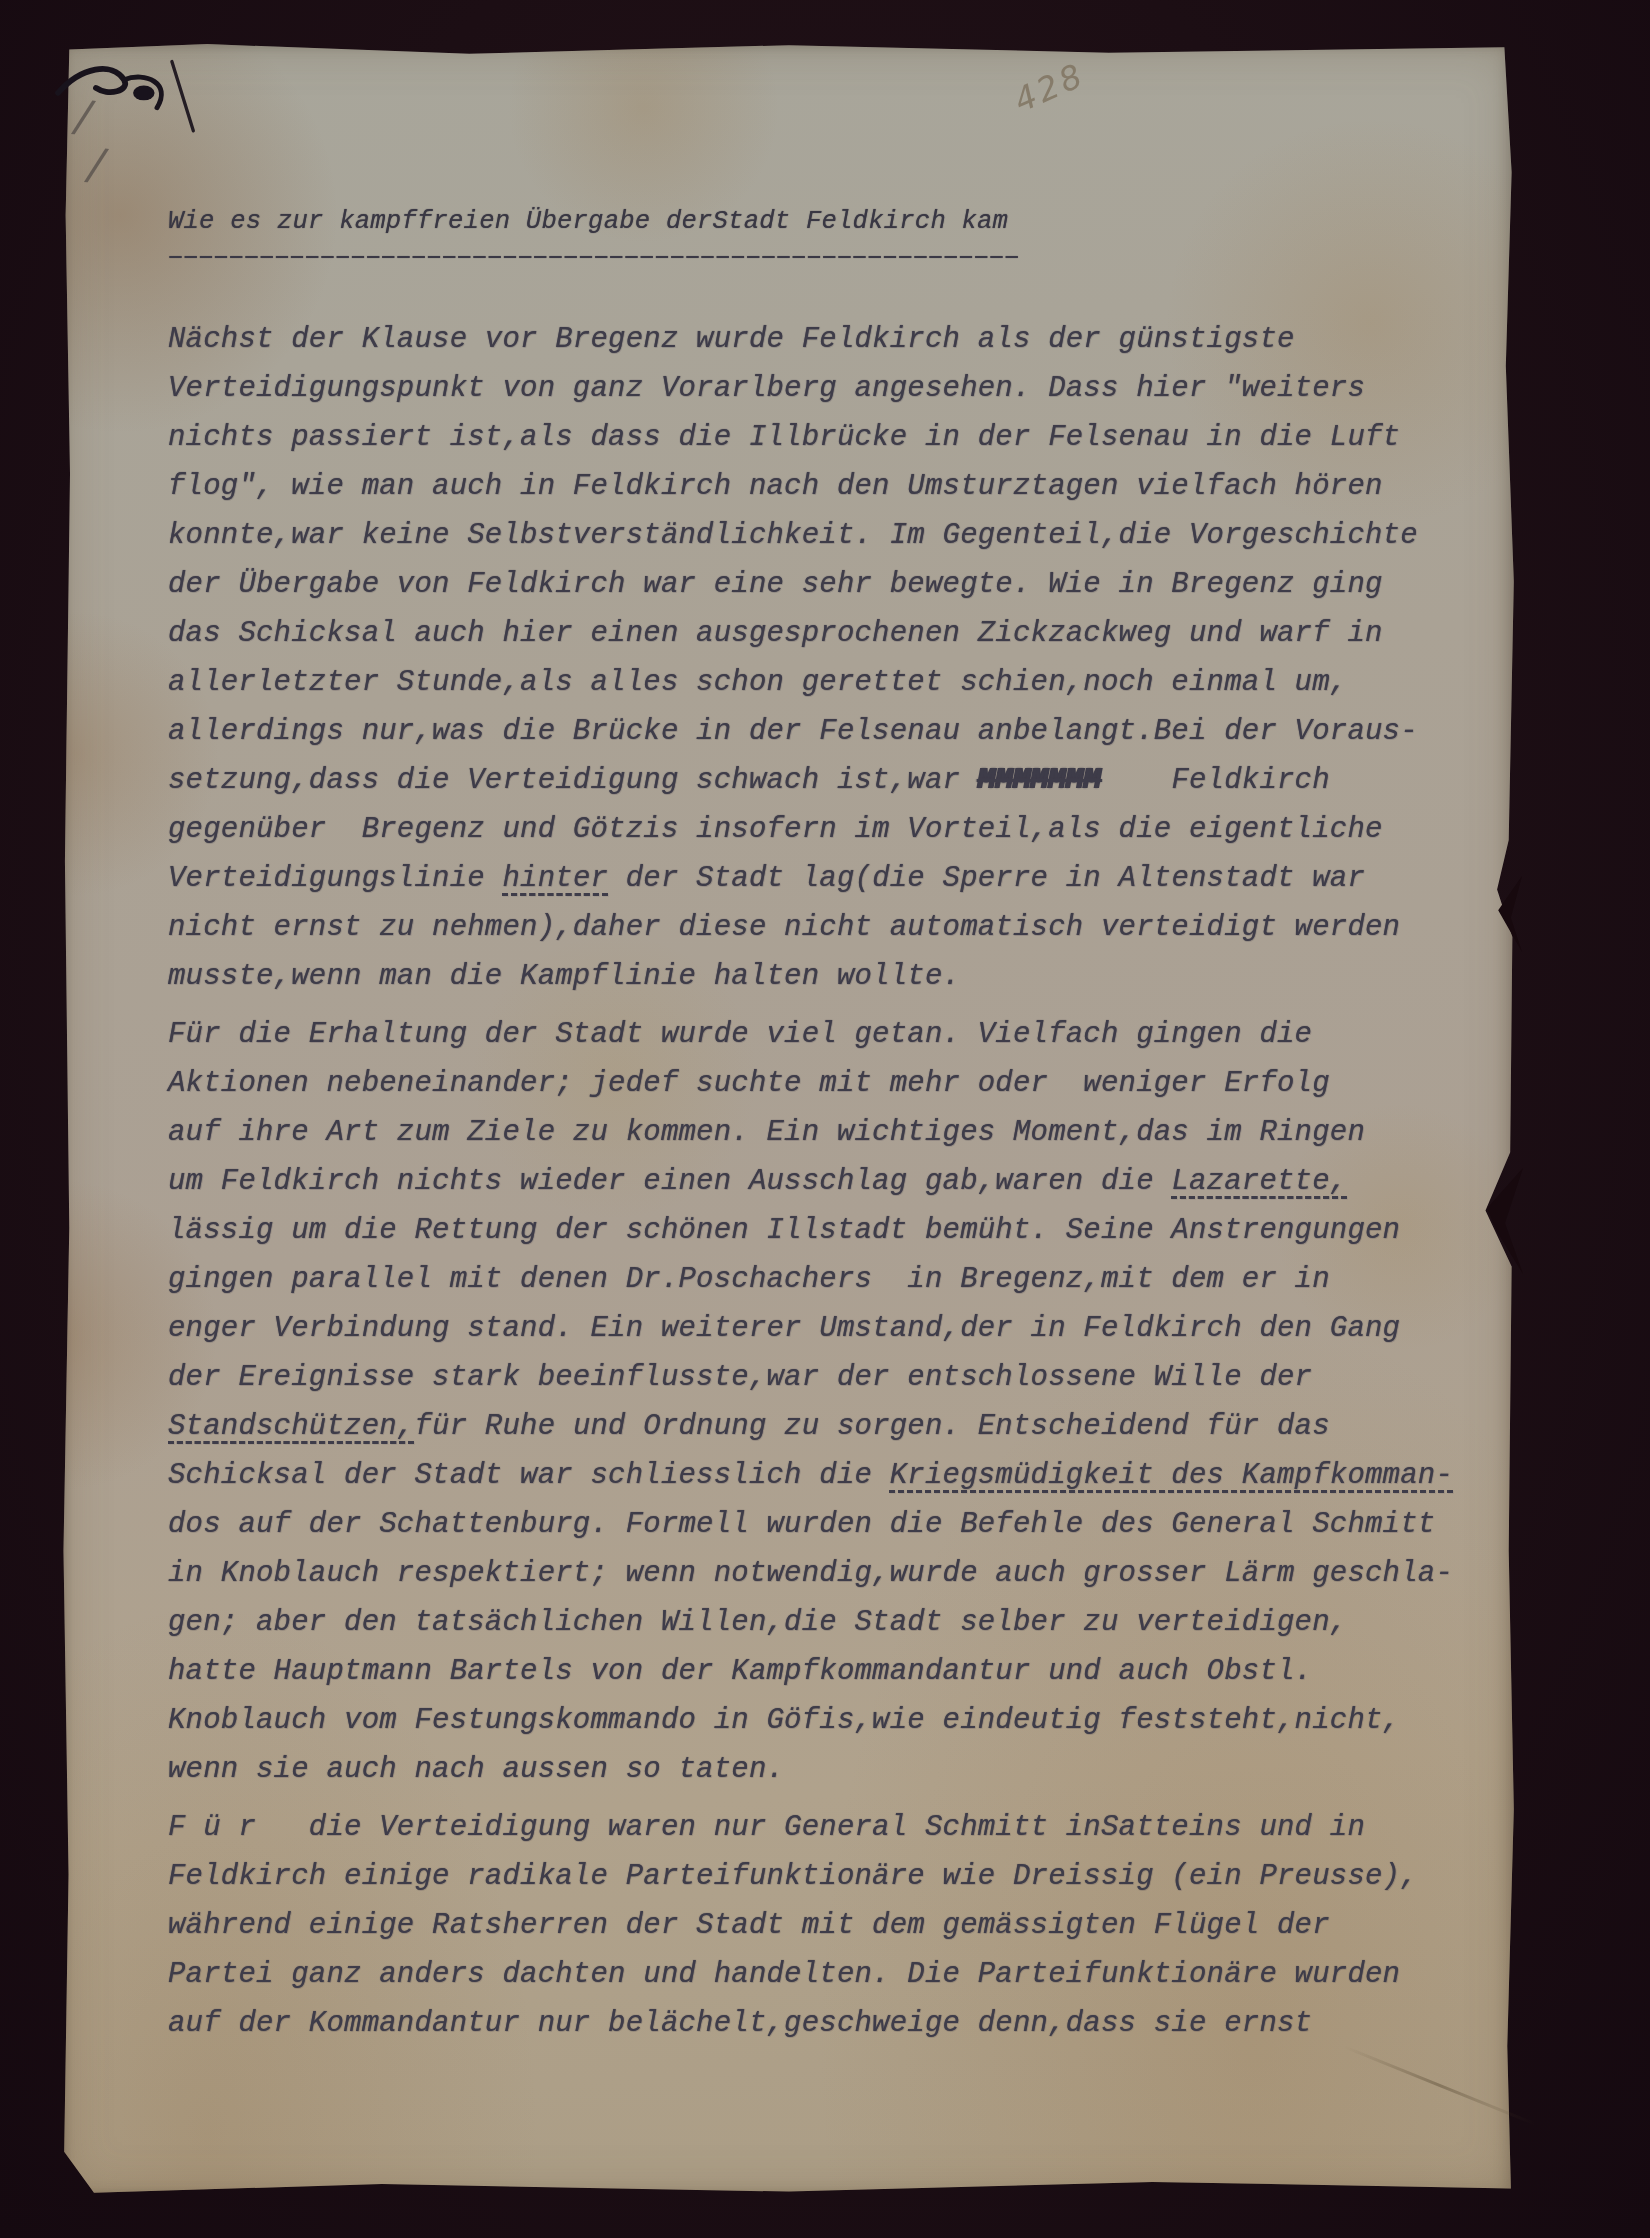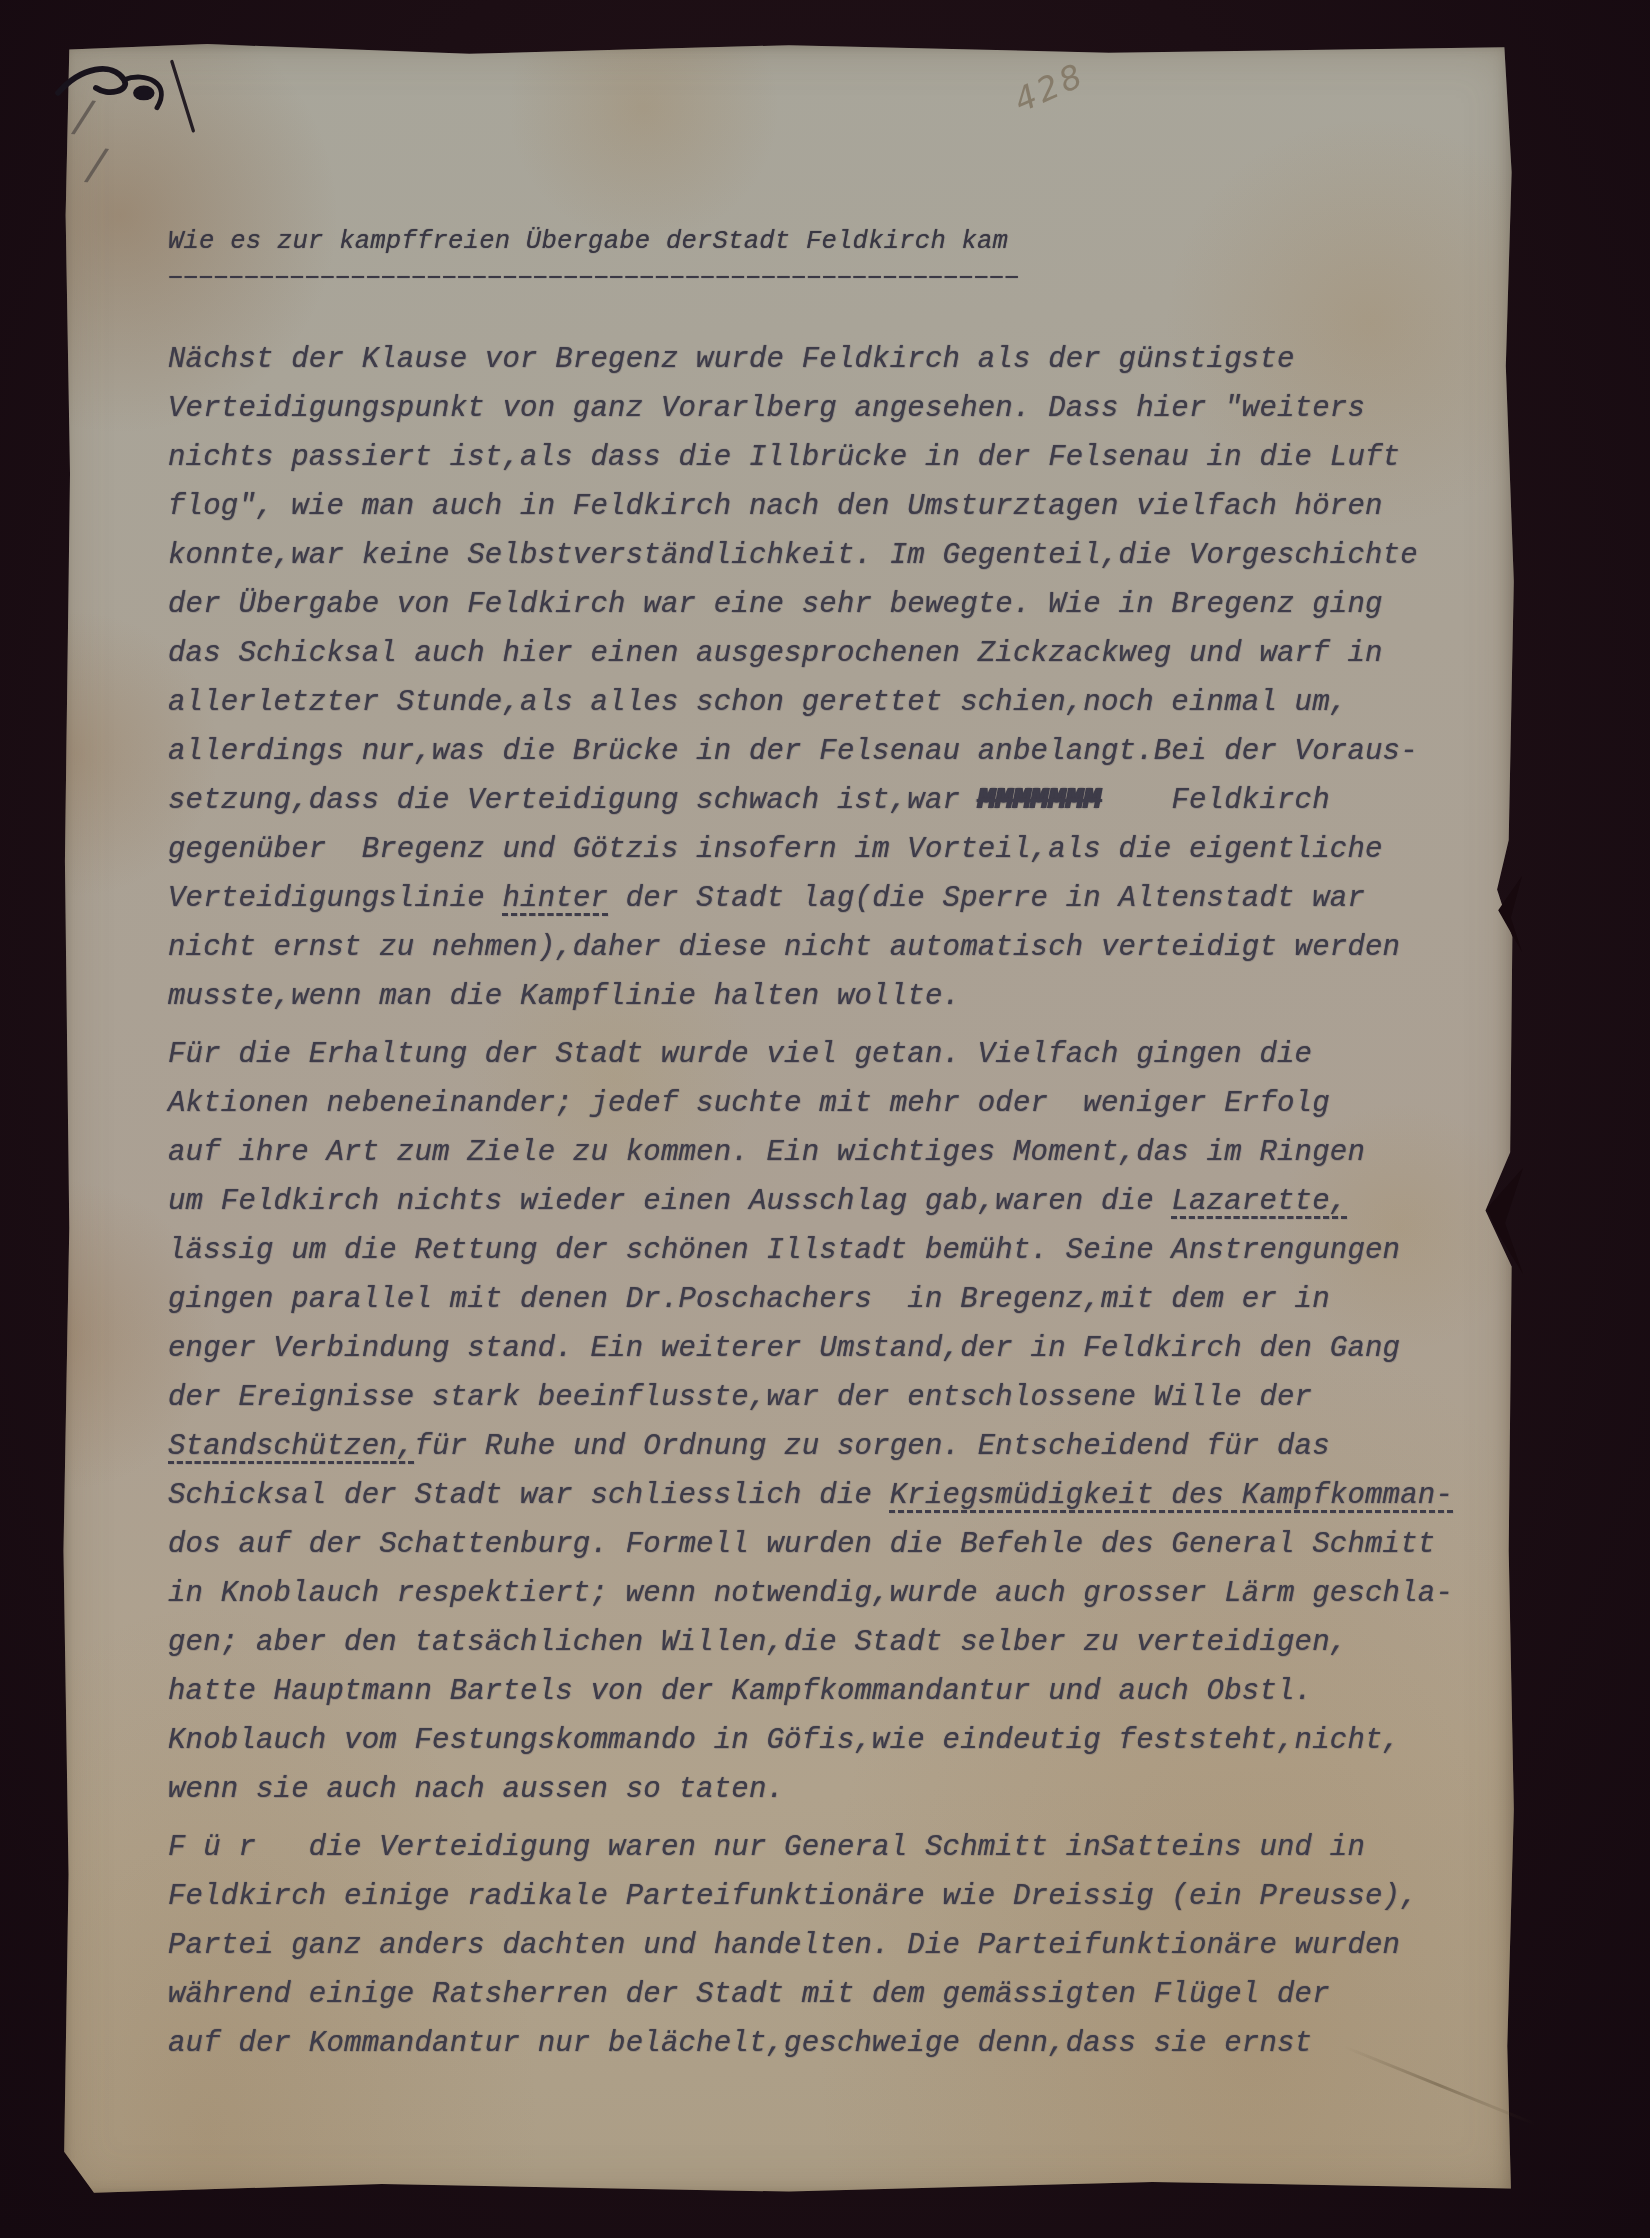--- a/index.html
+++ b/index.html
@@ -13,21 +13,21 @@
            radial-gradient(circle at 0% 60%, rgba(139,100,60,.28) 0%, rgba(139,100,60,0) 8%),
            radial-gradient(circle at 90% 13%, rgba(153,112,58,.20) 0%, rgba(153,112,58,0) 9%),
            radial-gradient(circle at 40% 3%, rgba(150,110,60,.22) 0%, rgba(150,110,60,0) 6%),
            radial-gradient(circle at 38% 48%, rgba(170,140,70,.14) 0%, rgba(170,140,70,0) 10%),
            radial-gradient(circle at 92% 55%, rgba(160,125,60,.16) 0%, rgba(160,125,60,0) 7%),
            radial-gradient(ellipse at 82% 93%, rgba(150,112,66,.22) 0%, rgba(150,112,66,0) 26%),
            radial-gradient(ellipse at 10% 97%, rgba(140,104,60,.20) 0%, rgba(140,104,60,0) 18%),
            linear-gradient(176deg, #a8a69b 0%, #aaa295 30%, #aba093 55%, #b0a28c 80%, #ab9d85 100%);
          box-shadow: inset 0 0 50px rgba(92,74,48,.30), inset -6.6px 0 15px rgba(40,28,20,.25), inset 3.3px 0 10px rgba(40,28,20,.18);
          clip-path: polygon(0.5% 0.3%, 10% 0.05%, 28% 0.5%, 50% 0.1%, 72% 0.45%, 99.2% 0.2%, 99.7% 6%, 99.3% 15%, 99.85% 25%, 99.5% 37%, 98.7% 39.3%, 99.75% 41.5%, 99.6% 51.5%, 97.9% 54.2%, 99.7% 56.8%, 99.5% 70%, 99.85% 82%, 99.4% 93%, 99.65% 99.6%, 75% 99.3%, 50% 99.75%, 22% 99.4%, 2.2% 99.8%, 0.15% 97.9%, 0.45% 85%, 0.1% 70%, 0.5% 55%, 0.2% 38%, 0.55% 20%, 0.25% 8%);}
-  .content{position:absolute;left:106px;top:184px;width:1337px;color:#3e3c49;}
+  .content{position:absolute;left:106px;top:164px;width:1337px;color:#3e3c49;}
   .typed{font-style:italic;font-size:29px;letter-spacing:0.2px;
          text-shadow:0 0 1.1px rgba(62,60,73,.85), 0.8px 0.8px 0 rgba(62,60,73,.12);}
   .title{font-style:italic;font-size:25.6px;letter-spacing:0.2px;white-space:pre;
          color:#393743;text-shadow:0 0 1.1px rgba(57,55,67,.9);}
   .title-underline{line-height:10.7px;font-size:25px;letter-spacing:0.2px;font-style:italic;
          color:#3a3845;white-space:pre;overflow:hidden;height:25px;
          text-shadow:0 0 0.8px rgba(58,56,69,.9);}
   .title-underline div{height:10.7px;}
   .doc-body{margin-top:54px;}
   .para{margin:0 0 9px 0;}
@@ -91,22 +91,22 @@
             <div class="line"><span>dos auf der Schattenburg. Formell wurden die Befehle des General Schmitt</span></div>
             <div class="line"><span>in Knoblauch respektiert; wenn notwendig,wurde auch grosser Lärm geschla-</span></div>
             <div class="line"><span>gen; aber den tatsächlichen Willen,die Stadt selber zu verteidigen,</span></div>
             <div class="line"><span>hatte Hauptmann Bartels von der Kampfkommandantur und auch Obstl.</span></div>
             <div class="line"><span>Knoblauch vom Festungskommando in Göfis,wie eindeutig feststeht,nicht,</span></div>
             <div class="line"><span>wenn sie auch nach aussen so taten.</span></div>
           </div>
           <div class="para">
             <div class="line"><span>F ü r   die Verteidigung waren nur General Schmitt inSatteins und in</span></div>
             <div class="line"><span>Feldkirch einige radikale Parteifunktionäre wie Dreissig (ein Preusse),</span></div>
+            <div class="line"><span>während einige Ratsherren der Stadt mit dem gemässigten Flügel der</span></div>
             <div class="line"><span>Partei ganz anders dachten und handelten. Die Parteifunktionäre wurden</span></div>
-            <div class="line"><span>während einige Ratsherren der Stadt mit dem gemässigten Flügel der</span></div>
             <div class="line"><span>auf der Kommandantur nur belächelt,geschweige denn,dass sie ernst</span></div>
           </div>
         </div>
     </div>
   </div>
 
   <div class="pencil-number">428</div>
 
   <div class="pencil-slash" style="left:76px;top:91px;">/</div>
   <div class="pencil-slash" style="left:89px;top:139px;">/</div>

